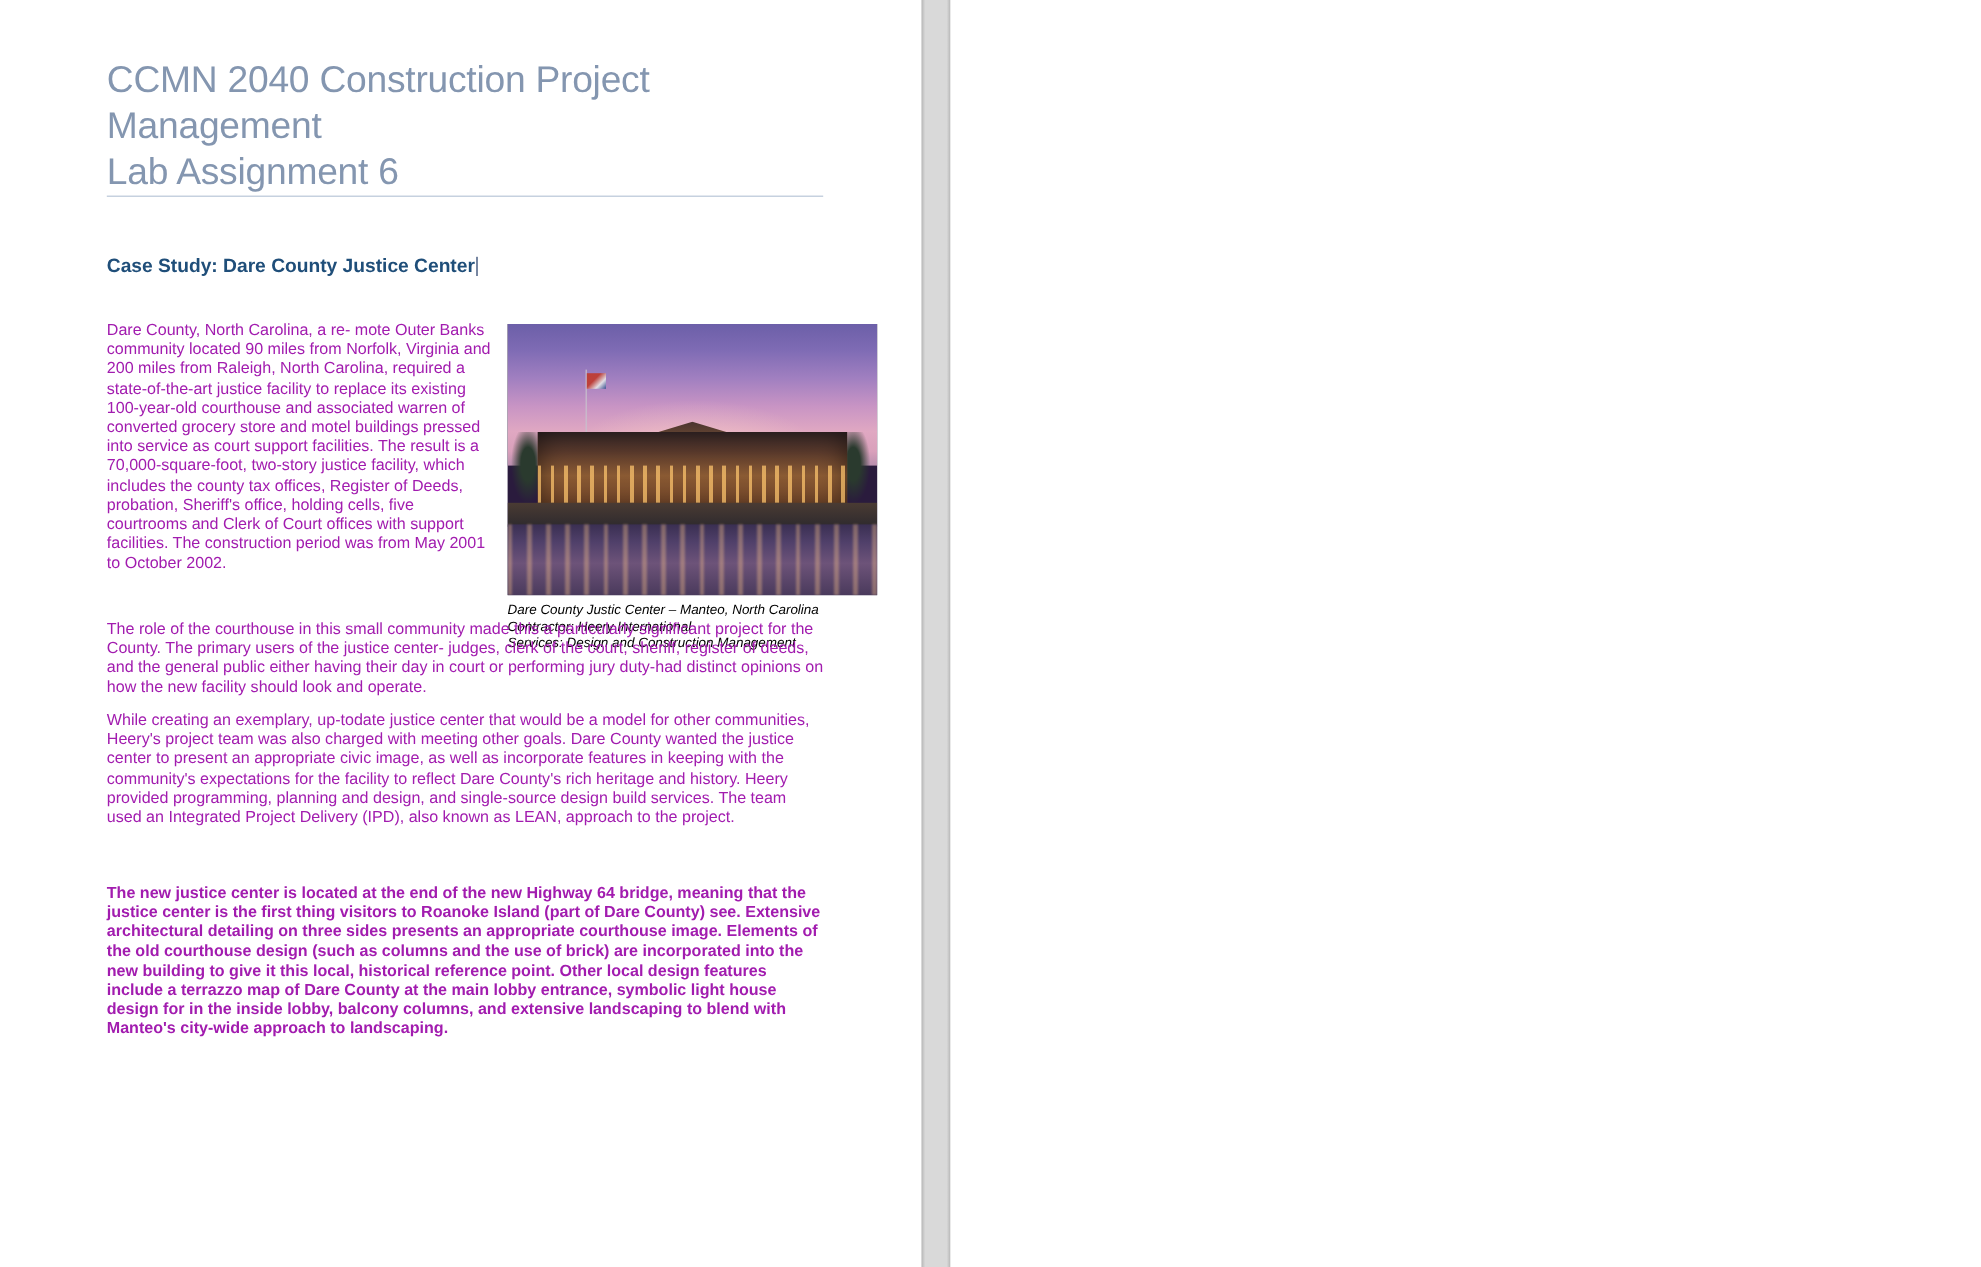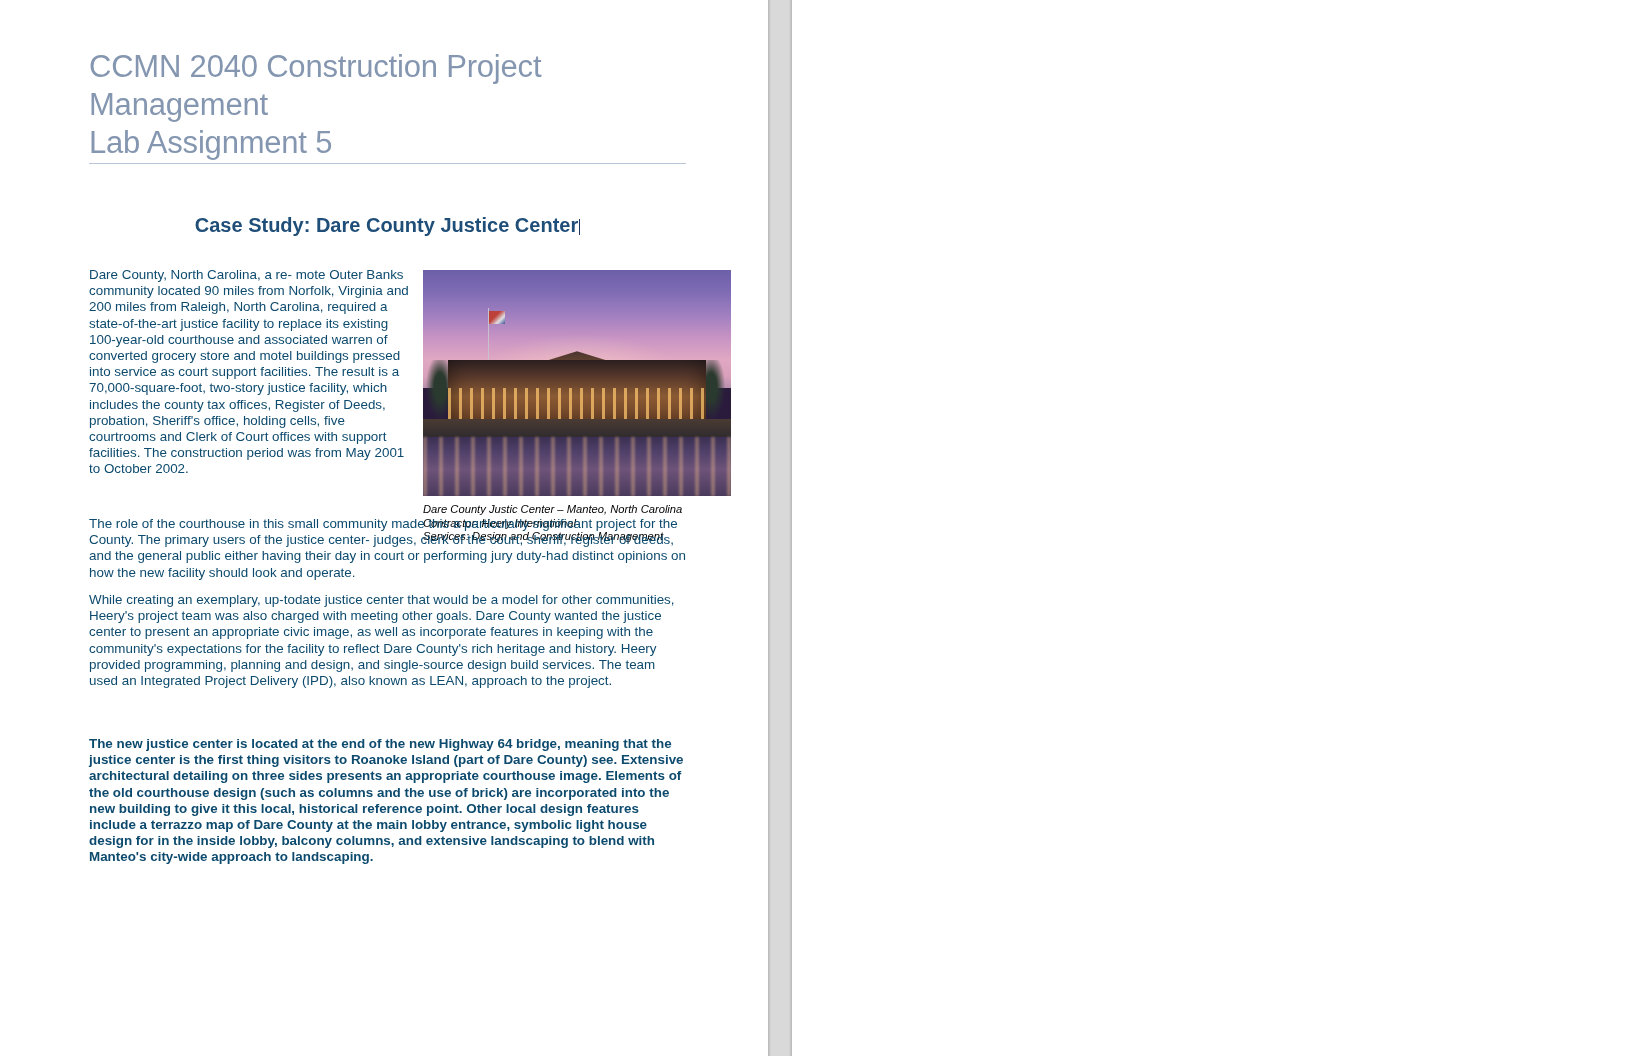--- a/index.html
+++ b/index.html
@@ -58,38 +58,37 @@
     height: 0;
   }
 
   .hdr-left  { left: 89px; top: 48px; width: 560px; }
   .rule-left { left: 89px; top: 163px; width: 597px; }
 
   
   .case-title {
     position: absolute;
     left: 89px; top: 214px; width: 597px;
-    text-align: center;
-    font-size: 20px;
+    font-size: 16px;
     font-weight: bold;
     color: #1f4e79;
   }
   .case-title .caret {
     display: inline-block;
     width: 1px; height: 16px;
     background: #1f3864;
     vertical-align: -3px;
     margin-left: 1px;
   }
 
   .body-text {
     position: absolute;
     font-size: 13.4px;
     line-height: 16.2px;
-    color: #0c4a6e;
+    color: #a21caf;
     text-align: left;
   }
 
   .p1 { left: 89px; top: 267px; width: 326px; }
   .p2 { left: 89px; top: 516px; width: 597px; }
   .p3 { left: 89px; top: 592px; width: 597px; }
   .p4 { left: 89px; top: 736px; width: 597px; font-weight: bold; }
 
   
   .photo {
@@ -171,21 +170,21 @@
   }
 </style>
 </head>
 <body>
 
 <div id="viewport">
 
   <div class="page page-left">
 
     <div class="doc-header hdr-left">CCMN 2040 Construction Project Management
-Lab Assignment 5</div>
+Lab Assignment 6</div>
     <div class="header-rule rule-left"></div>
 
     <div class="case-title"><span>Case Study: Dare County Justice Center</span><span class="caret"></span></div>
 
     <div class="body-text p1">Dare County, North Carolina, a re- mote Outer Banks community located 90 miles from Norfolk, Virginia and 200 miles from Raleigh, North Carolina, required a state-of-the-art justice facility to replace its existing 100-year-old courthouse and associated warren of converted grocery store and motel buildings pressed into service as court support facilities. The result is a 70,000-square-foot, two-story justice facility, which includes the county tax offices, Register of Deeds, probation, Sheriff's office, holding cells, five courtrooms and Clerk of Court offices with support facilities.  The construction period was from May 2001 to October 2002.</div>
 
     <div class="photo">
       <div class="sky"></div>
       <div class="glow"></div>
       <div class="tree tree-l"></div>

